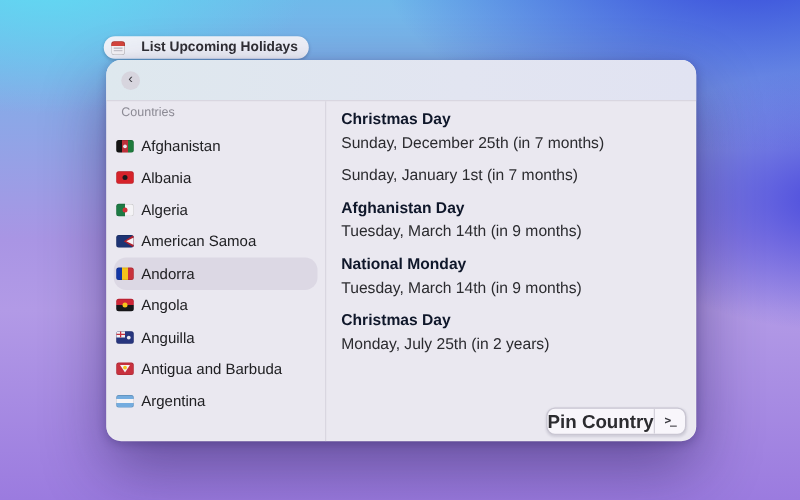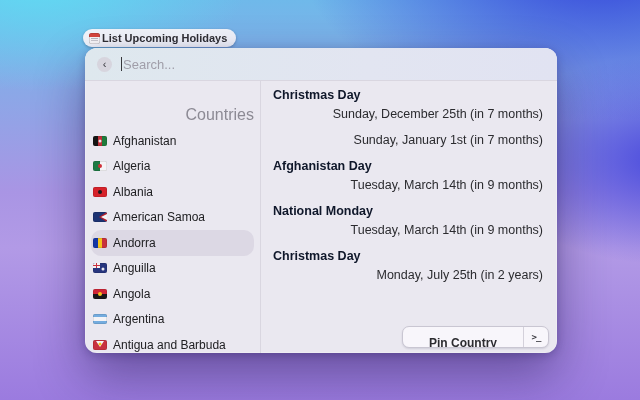--- a/index.html
+++ b/index.html
@@ -12,21 +12,21 @@
       radial-gradient(72% 64% at 94% -12%, #3137d9 0%, rgba(49,55,217,0) 66%),
       radial-gradient(45% 42% at 104% 40%, #4a4bdd 0%, rgba(74,75,221,0) 62%),
       linear-gradient(180deg, #6fb9ea 0%, #a995e4 48%, #b29ae6 62%, #9b7bdf 100%);
     position:relative;
   }
   .stage{position:absolute;inset:0;}
 
   
   .pill{
     position:absolute;left:83px;top:29px;height:18px;
-    display:flex;align-items:center;gap:2px;padding:0 9px 0 6px;
+    display:flex;align-items:center;gap:13px;padding:0 9px 0 6px;
     background:rgba(248,247,251,0.95);border-radius:9px;
     box-shadow:0 1px 3px rgba(10,10,40,.28);
     font-size:11px;font-weight:bold;color:#2f2f33;white-space:nowrap;
   }
   .cal-icon{
     width:11px;height:11px;border-radius:2.5px;flex:none;
     background:linear-gradient(180deg,#d6453c 0 36%,#f7f6f8 36% 100%);
     box-shadow:inset 0 0 0 0.5px rgba(0,0,0,.25);
     position:relative;
   }
@@ -59,21 +59,21 @@
   .placeholder{font-size:13px;color:#a09ea9;}
 
   .body{flex:1;display:flex;min-height:0;}
 
   
   .sidebar{
     width:176px;flex:none;box-sizing:border-box;
     border-right:1px solid #d9d6e0;padding:0 6px;overflow:hidden;
   }
   .sidebar-label{
-    margin:28px 0 8px 6px;font-size:16px;line-height:11px;color:#8c8a94;text-align:right;
+    margin:4px 0 8px 6px;font-size:10px;line-height:11px;color:#8c8a94;
   }
   .row{
     height:25.5px;display:flex;align-items:center;gap:6px;
     padding:0 6px 0 2px;border-radius:7px;cursor:default;
   }
   .row.selected{background:#dcd8e4;border-radius:10px;}
   .flag{
     width:14px;height:10px;border-radius:2px;flex:none;position:relative;
     overflow:hidden;box-shadow:inset 0 0 0 0.5px rgba(0,0,0,.18);
   }
@@ -92,32 +92,32 @@
     border-right:6px solid #fff;}
   .emblem.canton{left:0;top:0;width:7px;height:5px;
     background:linear-gradient(#c8313e,#c8313e) center/100% 1px no-repeat,
                linear-gradient(#c8313e,#c8313e) center/1px 100% no-repeat,
                #f2f1f4;}
 
   
   .detail{flex:1;padding:8px 14px 0 12px;overflow:hidden;}
   .holiday{margin-bottom:13px;}
   .holiday-title{font-size:12.5px;line-height:13px;font-weight:bold;color:#0f172a;margin-bottom:6px;}
-  .holiday-date{font-size:12.5px;line-height:13px;color:#2b2b2f;text-align:right;}
+  .holiday-date{font-size:12.5px;line-height:13px;color:#2b2b2f;}
 
   
   .footer-actions{
     position:absolute;right:8px;bottom:5px;height:20px;
     display:flex;align-items:stretch;
     background:#f8f6fb;border:1px solid #c9c6d2;border-radius:7px;
     box-shadow:0 1px 2px rgba(20,20,50,.12);overflow:hidden;
   }
   .pin-btn{
-    border:none;background:transparent;padding:0 10px;margin:16px;
-    font-family:inherit;font-size:12px;font-weight:bold;color:#2c2c30;
+    border:none;background:transparent;padding:0 0;margin:0;
+    font-family:inherit;font-size:15px;font-weight:bold;color:#2c2c30;
     display:flex;align-items:center;cursor:default;
   }
   .action-divider{width:1px;background:#d4d1db;}
   .term-btn{
     border:none;background:transparent;width:24px;padding:0;margin:0;
     font-family:"DejaVu Sans Mono",monospace;font-size:9px;font-weight:bold;
     color:#3a3a40;display:flex;align-items:center;justify-content:center;
     letter-spacing:-1px;cursor:default;
   }
 </style>
@@ -130,82 +130,78 @@
     <span class="cal-icon"></span>
     <span>List Upcoming Holidays</span>
   </div>
 
   <div class="window">
 
     <div class="search-bar">
       <button class="back-btn">
         <span>‹</span>
       </button>
-      <div class="search-field">
-        <span class="caret"></span>
-        <span class="placeholder">Search...</span>
-      </div>
     </div>
 
     <div class="body">
       <div class="sidebar">
         <div class="sidebar-label">Countries</div>
         <div id="country-list">
             <div class="row">
     <span class="flag" style="background: linear-gradient(90deg, rgb(20, 20, 20) 0px, rgb(20, 20, 20) 33%, rgb(189, 48, 57) 33%, rgb(189, 48, 57) 66%, rgb(30, 122, 60) 66%, rgb(30, 122, 60) 100%);">
                 <span class="emblem dot" style="height: 3px; width: 3px; background: rgb(233, 231, 238);"></span>
               </span>
     <span class="row-label">Afghanistan</span>
   </div>
             <div class="row">
+    <span class="flag" style="background: rgb(214, 34, 42);">
+                <span class="emblem dot" style="height: 4px; width: 4px; background: rgb(26, 26, 28);"></span>
+              </span>
+    <span class="row-label">Albania</span>
+  </div>
+            <div class="row">
     <span class="flag" style="background: linear-gradient(90deg, rgb(29, 122, 68) 0px, rgb(29, 122, 68) 50%, rgb(244, 243, 246) 50%, rgb(244, 243, 246) 100%);">
                 <span class="emblem dot" style="height: 4px; width: 4px; background: rgb(208, 48, 56);"></span>
               </span>
     <span class="row-label">Algeria</span>
-  </div>
-            <div class="row">
-    <span class="flag" style="background: rgb(214, 34, 42);">
-                <span class="emblem dot" style="height: 4px; width: 4px; background: rgb(26, 26, 28);"></span>
-              </span>
-    <span class="row-label">Albania</span>
   </div>
             <div class="row">
     <span class="flag" style="background: rgb(29, 51, 115);">
                 <span class="emblem tri-left" style="border-right-color: rgb(179, 32, 44);"></span>
                 <span class="emblem tri-left2" style="border-right-color: rgb(244, 243, 246);"></span>
               </span>
     <span class="row-label">American Samoa</span>
   </div>
             <div class="row selected">
     <span class="flag" style="background: linear-gradient(90deg, rgb(20, 55, 165) 0px, rgb(20, 55, 165) 33%, rgb(244, 196, 27) 33%, rgb(244, 196, 27) 66%, rgb(200, 50, 60) 66%, rgb(200, 50, 60) 100%);"></span>
     <span class="row-label">Andorra</span>
   </div>
             <div class="row">
+    <span class="flag" style="background: linear-gradient(rgb(207, 38, 55) 0px, rgb(207, 38, 55) 50%, rgb(23, 23, 26) 50%, rgb(23, 23, 26) 100%);">
+                <span class="emblem dot" style="height: 4px; width: 4px; background: rgb(244, 196, 27);"></span>
+              </span>
+    <span class="row-label">Angola</span>
+  </div>
+            <div class="row">
     <span class="flag" style="background: rgb(39, 53, 126);">
                 <span class="emblem canton"></span>
                 <span class="emblem dot" style="height: 3px; width: 3px; background: rgb(233, 231, 238); left: 72%; top: 55%;"></span>
               </span>
     <span class="row-label">Anguilla</span>
   </div>
             <div class="row">
-    <span class="flag" style="background: linear-gradient(rgb(207, 38, 55) 0px, rgb(207, 38, 55) 50%, rgb(23, 23, 26) 50%, rgb(23, 23, 26) 100%);">
-                <span class="emblem dot" style="height: 4px; width: 4px; background: rgb(244, 196, 27);"></span>
-              </span>
-    <span class="row-label">Angola</span>
-  </div>
-            <div class="row">
-    <span class="flag" style="background: linear-gradient(rgb(116, 172, 223) 0px, rgb(116, 172, 223) 33%, rgb(244, 243, 246) 33%, rgb(244, 243, 246) 66%, rgb(116, 172, 223) 66%, rgb(116, 172, 223) 100%);"></span>
-    <span class="row-label">Argentina</span>
-  </div>
-            <div class="row">
     <span class="flag" style="background: rgb(200, 49, 62);">
                 <span class="emblem tri-down" style="border-top-color: rgb(244, 243, 246);"></span>
                 <span class="emblem dot" style="height: 3px; width: 3px; background: rgb(244, 196, 27); top: 38%;"></span>
               </span>
     <span class="row-label">Antigua and Barbuda</span>
+  </div>
+            <div class="row">
+    <span class="flag" style="background: linear-gradient(rgb(116, 172, 223) 0px, rgb(116, 172, 223) 33%, rgb(244, 243, 246) 33%, rgb(244, 243, 246) 66%, rgb(116, 172, 223) 66%, rgb(116, 172, 223) 100%);"></span>
+    <span class="row-label">Argentina</span>
   </div>
           </div>
       </div>
       <div class="detail" id="holiday-list">
           <div class="holiday">
     <div class="holiday-title">Christmas Day</div>
     <div class="holiday-date">Sunday, December 25th (in 7 months)</div>
   </div>
           <div class="holiday">
     <div class="holiday-date">Sunday, January 1st (in 7 months)</div>

